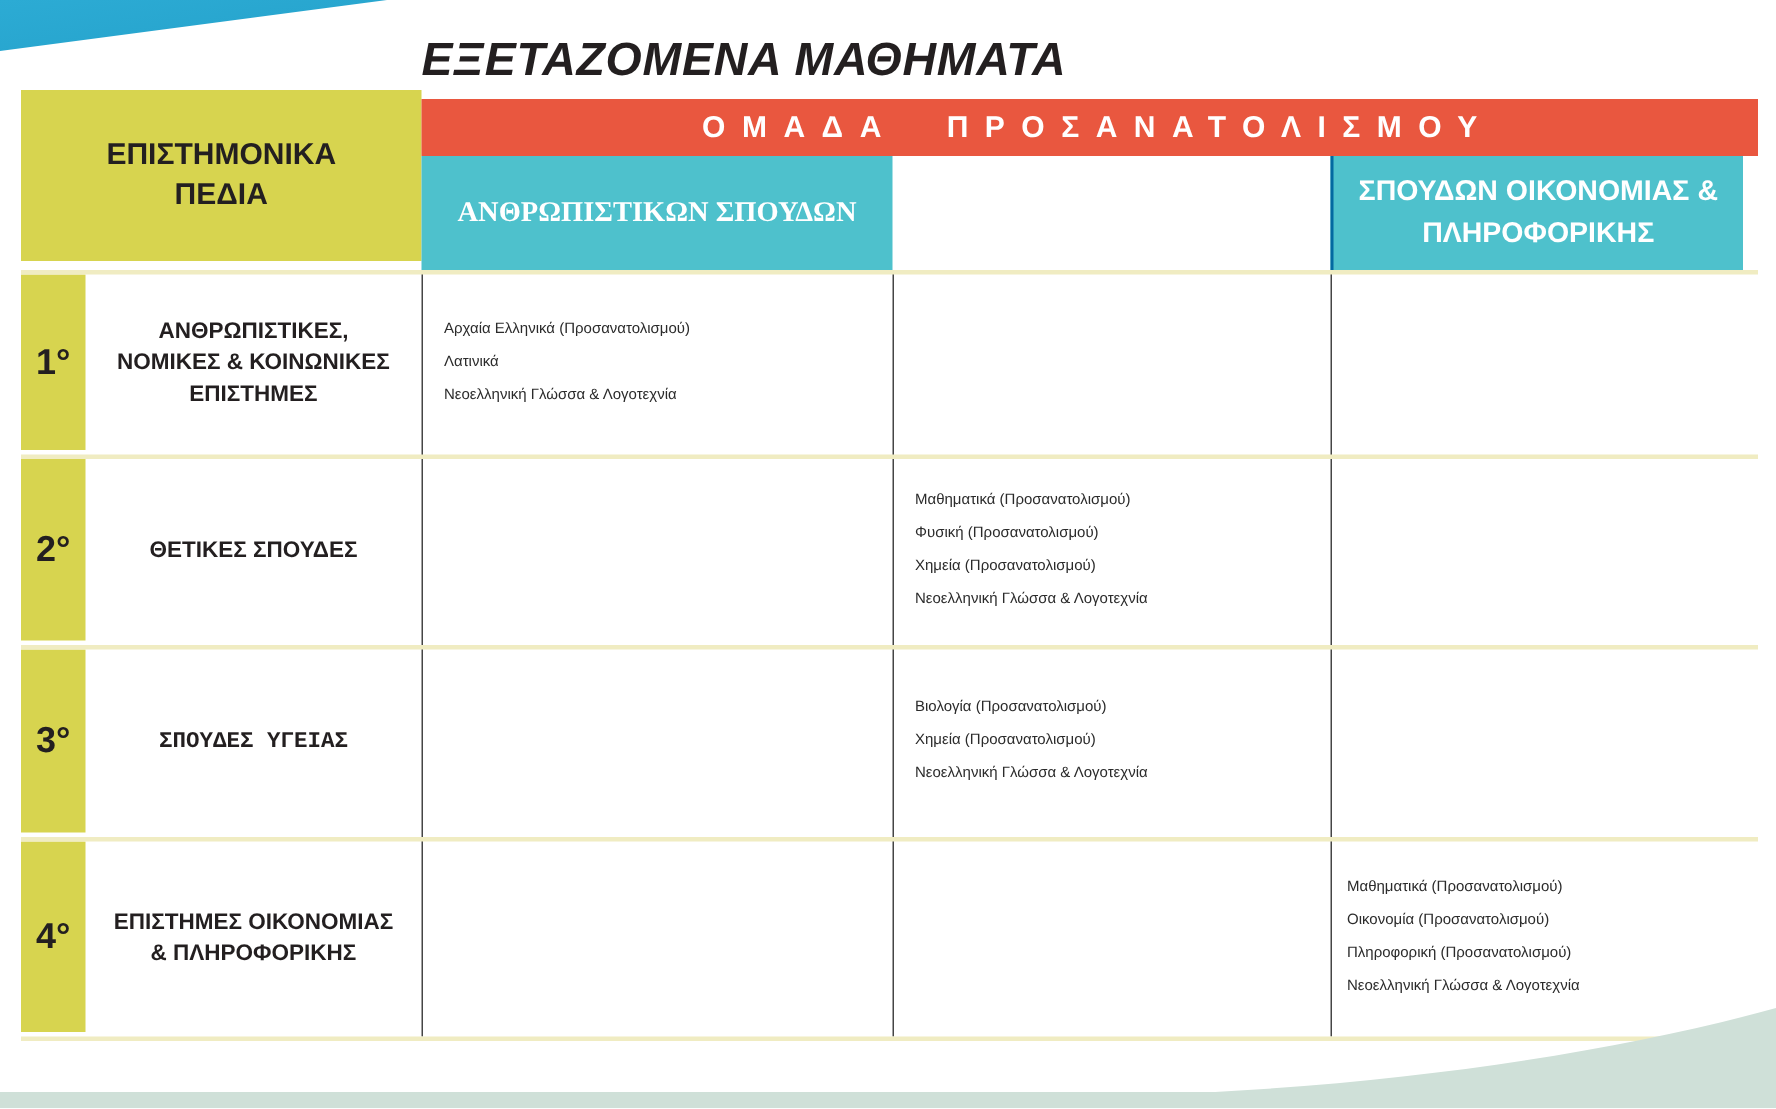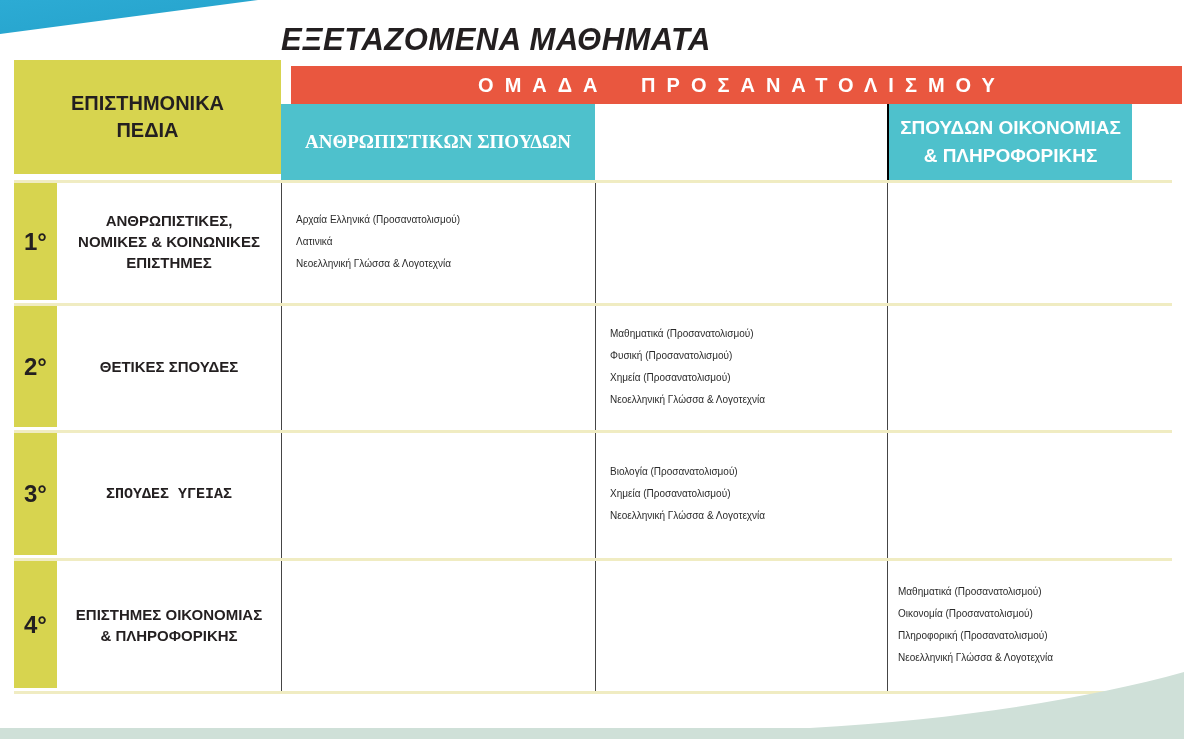--- a/index.html
+++ b/index.html
@@ -18,33 +18,33 @@
     position:absolute;left:0;top:22px;width:992px;text-align:center;
     font-size:31px;font-weight:bold;letter-spacing:.5px;color:#231f20;font-style:italic;
   }
   
   .hdr-fields{
     position:absolute;left:14px;top:60px;width:267px;height:114px;background:#d7d44f;
     display:flex;align-items:center;justify-content:center;text-align:center;
     font-size:20px;font-weight:bold;line-height:1.35;padding:0 30px;box-sizing:border-box;
   }
   .hdr-group{
-    position:absolute;left:291px;top:66px;width:891px;height:38px;background:#e9573f;
+    position:absolute;left:281px;top:66px;width:891px;height:38px;background:#e9573f;
     display:flex;align-items:center;justify-content:center;
     color:#ffffff;font-size:20px;font-weight:bold;letter-spacing:11px;word-spacing:16px;
     text-indent:11px; 
   }
   .hdr-col{
     position:absolute;top:104px;height:76px;background:#4ec1cc;
     display:flex;align-items:center;justify-content:center;text-align:center;
     color:#ffffff;font-size:19px;font-weight:bold;line-height:1.45;box-sizing:border-box;padding:0 10px;
   }
   .hdr-col.c1{left:281px;width:314px;font-family:Liberation Serif, serif;}
   .hdr-col.c2{left:595px;width:292px;}
-  .hdr-col.c3{left:887px;width:245px;border-left:2px solid #000000;}
+  .hdr-col.c3{left:887px;width:275px;border-left:2px solid #0369a1;}
   
   .num-cell{
     position:absolute;left:14px;width:43px;background:#d7d44f;
     display:flex;align-items:center;justify-content:center;
     font-size:24px;font-weight:bold;color:#231f20;
   }
   .num-1{top:183px;height:117px;}
   .num-2{top:306px;height:121px;}
   .num-3{top:433px;height:122px;}
   .num-4{top:561px;height:127px;}

